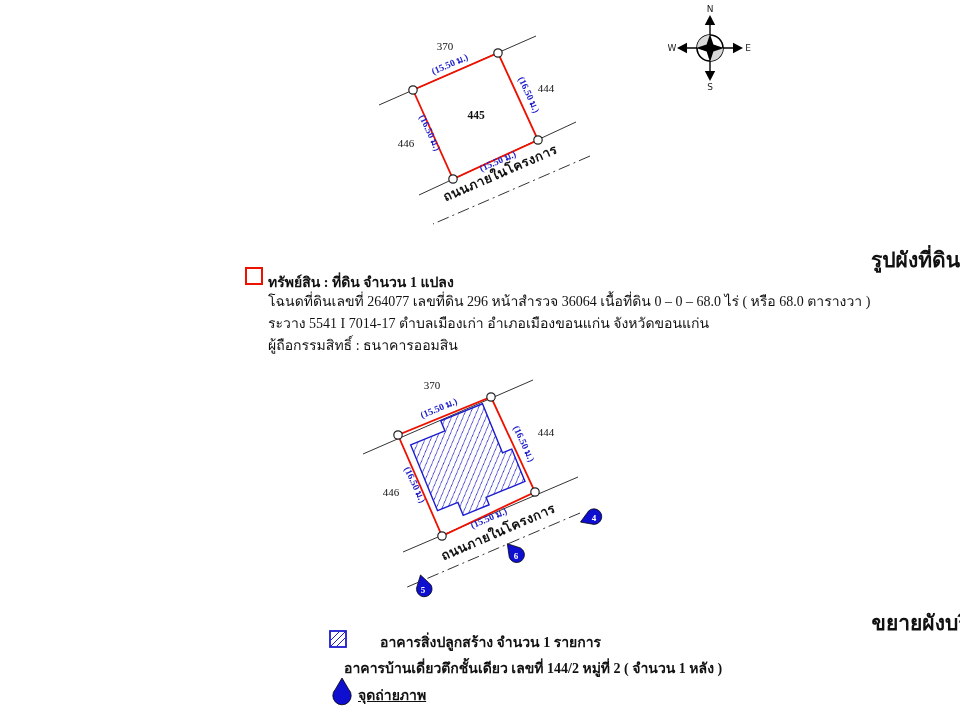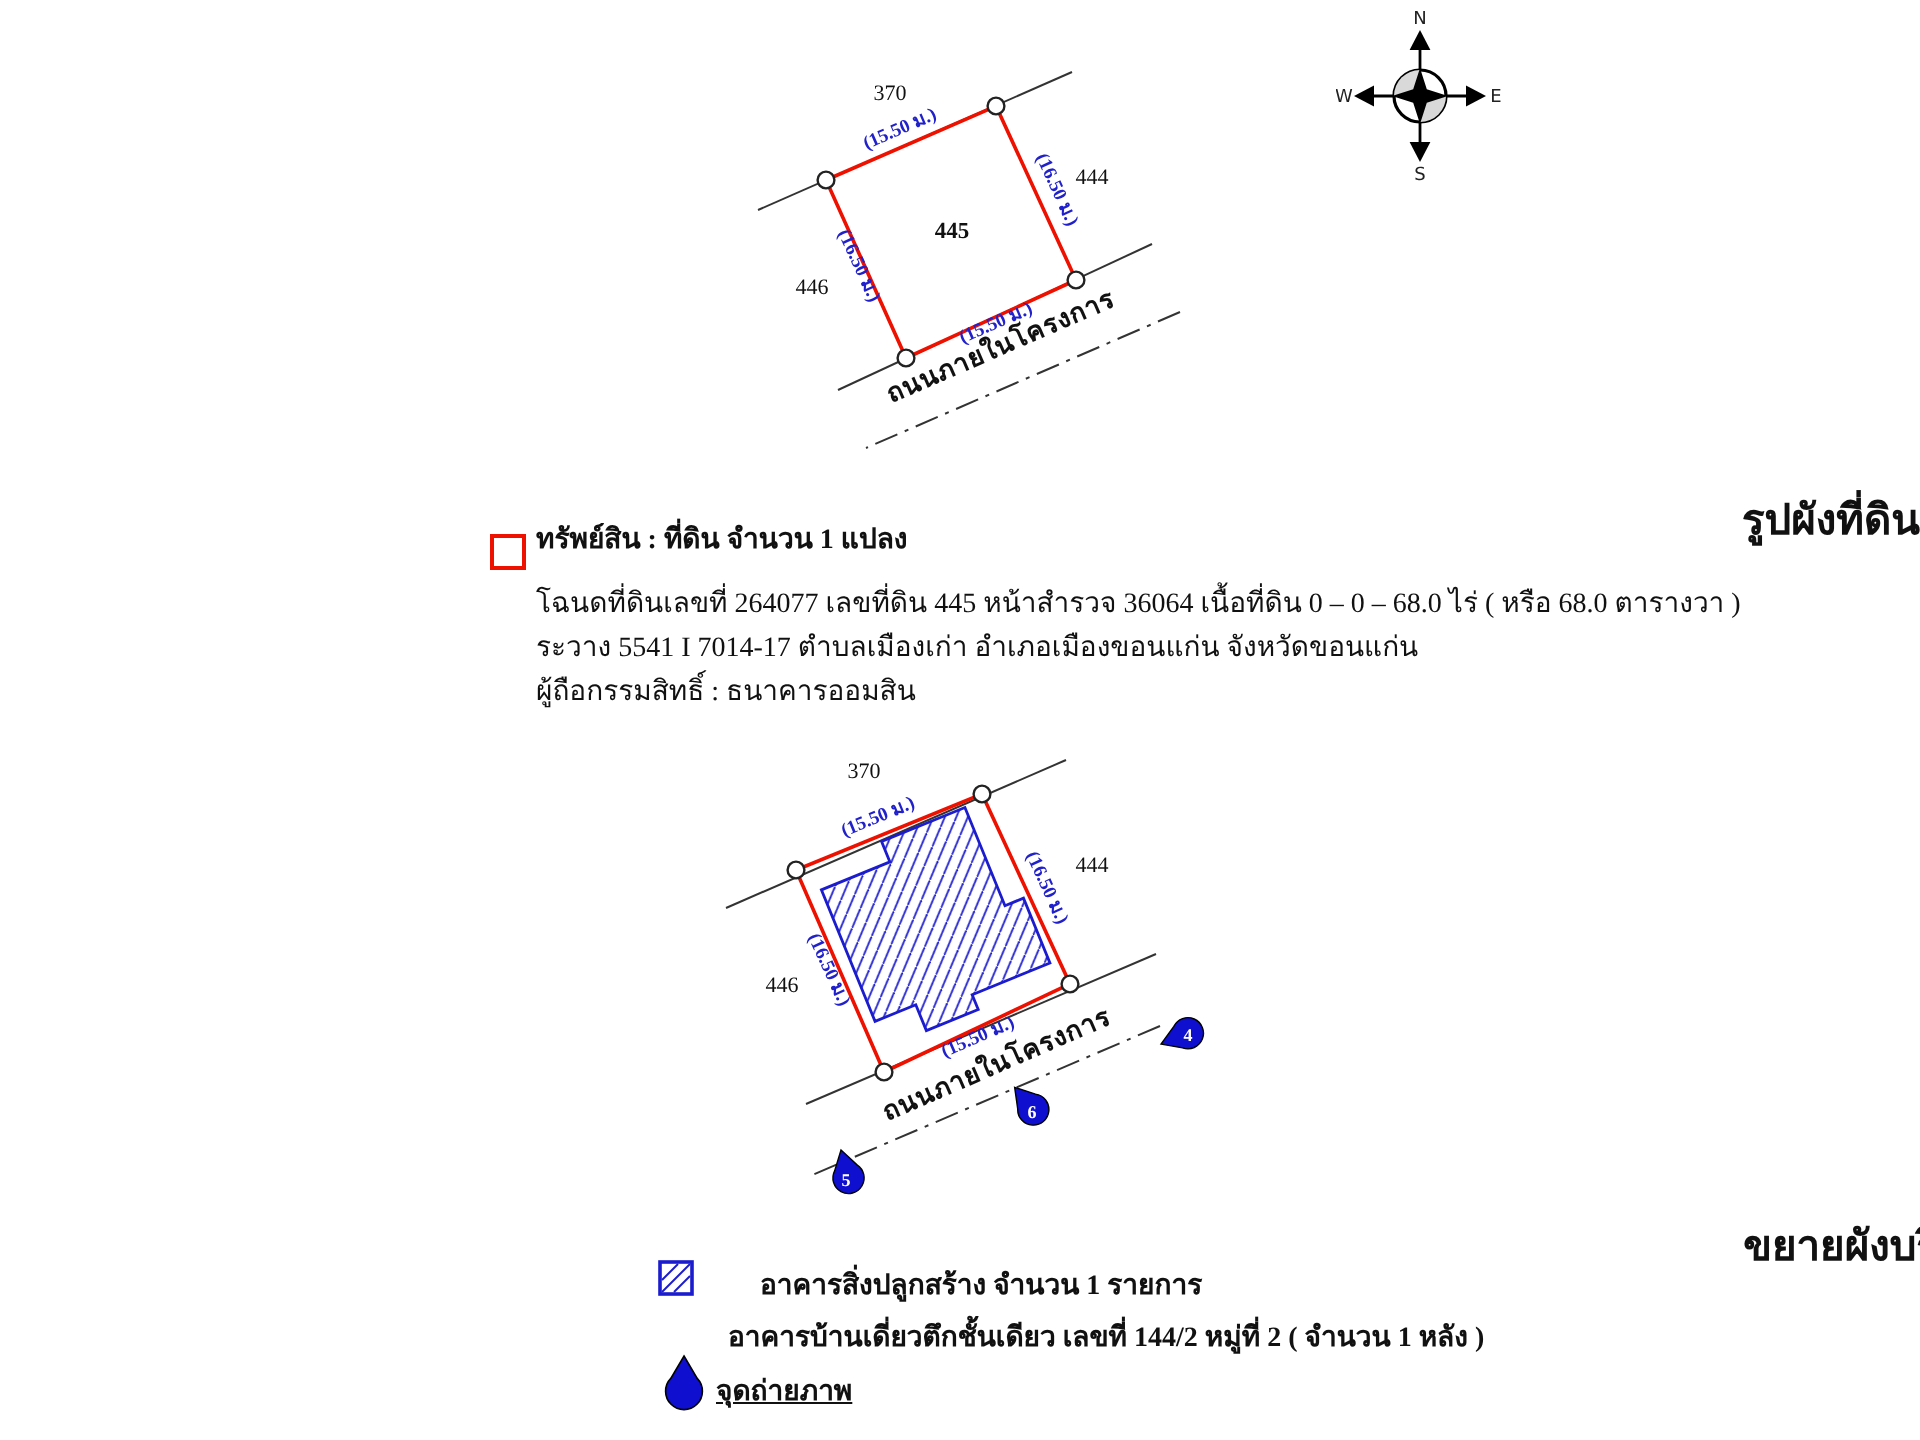--- a/index.html
+++ b/index.html
@@ -67,22 +67,22 @@
   <text transform="translate(121,57) rotate(-23.5)" text-anchor="middle" class="dim-label">(15.50 ม.)</text>
   <text transform="translate(196,86) rotate(65.3)" text-anchor="middle" class="dim-label">(16.50 ม.)</text>
   <text transform="translate(97,124) rotate(65.3)" text-anchor="middle" class="dim-label">(16.50 ม.)</text>
   <text transform="translate(169,154) rotate(-23.5)" text-anchor="middle" class="dim-label">(15.50 ม.)</text>
 
   <text transform="translate(172,167) rotate(-23.5)" text-anchor="middle" class="road-label">ถนนภายในโครงการ</text>
 </svg>
 
 <div class="abs doc-title" style="left:0;top:243px;">รูปผังที่ดิน</div>
 <div class="abs checkbox-red" style="left:245px;top:267px;"></div>
-<div class="abs body-line bold" style="left:268px;top:258px;">ทรัพย์สิน : ที่ดิน จำนวน 1 แปลง</div>
-<div class="abs body-line" style="left:268px;top:290px;">โฉนดที่ดินเลขที่  264077  เลขที่ดิน  445  หน้าสำรวจ  36064  เนื้อที่ดิน 0 – 0 – 68.0 ไร่ ( หรือ 68.0 ตารางวา )</div>
+<div class="abs body-line bold" style="left:268px;top:271px;">ทรัพย์สิน : ที่ดิน จำนวน 1 แปลง</div>
+<div class="abs body-line" style="left:268px;top:290px;">โฉนดที่ดินเลขที่  264077  เลขที่ดิน  296  หน้าสำรวจ  36064  เนื้อที่ดิน 0 – 0 – 68.0 ไร่ ( หรือ 68.0 ตารางวา )</div>
 <div class="abs body-line" style="left:268px;top:312px;">ระวาง 5541 I 7014-17  ตำบลเมืองเก่า  อำเภอเมืองขอนแก่น  จังหวัดขอนแก่น</div>
 <div class="abs body-line" style="left:268px;top:334px;">ผู้ถือกรรมสิทธิ์ : ธนาคารออมสิน</div>
 
 <svg class="abs" style="left:330px;top:370px;" width="320" height="240" viewBox="0 0 320 240">
   <defs>
     <pattern id="bhatch" patternUnits="userSpaceOnUse" width="7.5" height="7.5">
       <path d="M0,7.5 L7.5,0" stroke="#1c1ccf" stroke-width="0.9"></path>
     </pattern>
   </defs>
 
@@ -132,18 +132,18 @@
 
 <svg class="abs" style="left:329px;top:630px;" width="18" height="18" viewBox="0 0 18 18">
   <rect x="1" y="1" width="16" height="16" fill="#fff" stroke="#1c1ccf" stroke-width="1.8"></rect>
   <g stroke="#1c1ccf" stroke-width="1">
     <line x1="2" y1="16" x2="16" y2="2"></line>
     <line x1="2" y1="10" x2="10" y2="2"></line>
     <line x1="8" y1="16" x2="16" y2="8"></line>
   </g>
 </svg>
 <div class="abs body-line bold" style="left:352px;top:631px;margin-left:28px;">อาคารสิ่งปลูกสร้าง จำนวน 1 รายการ</div>
-<div class="abs body-line bold" style="left:364px;top:657px;">อาคารบ้านเดี่ยวตึกชั้นเดียว เลขที่ 144/2 หมู่ที่ 2  ( จำนวน 1 หลัง )</div>
+<div class="abs body-line bold" style="left:344px;top:657px;">อาคารบ้านเดี่ยวตึกชั้นเดียว เลขที่ 144/2 หมู่ที่ 2  ( จำนวน 1 หลัง )</div>
 
 <svg class="abs" style="left:330px;top:677px;" width="24" height="30" viewBox="0 0 24 30">
   <path d="M12,1 L18.6,12.2 A9.2,9.2 0 1,1 5.4,12.2 Z" fill="#0f0fd0" stroke="#000" stroke-width="0.8"></path>
 </svg>
 <div class="abs body-line bold underline" style="left:358px;top:684px;font-family:Liberation Serif, serif;">จุดถ่ายภาพ</div>
 
 </body></html>

